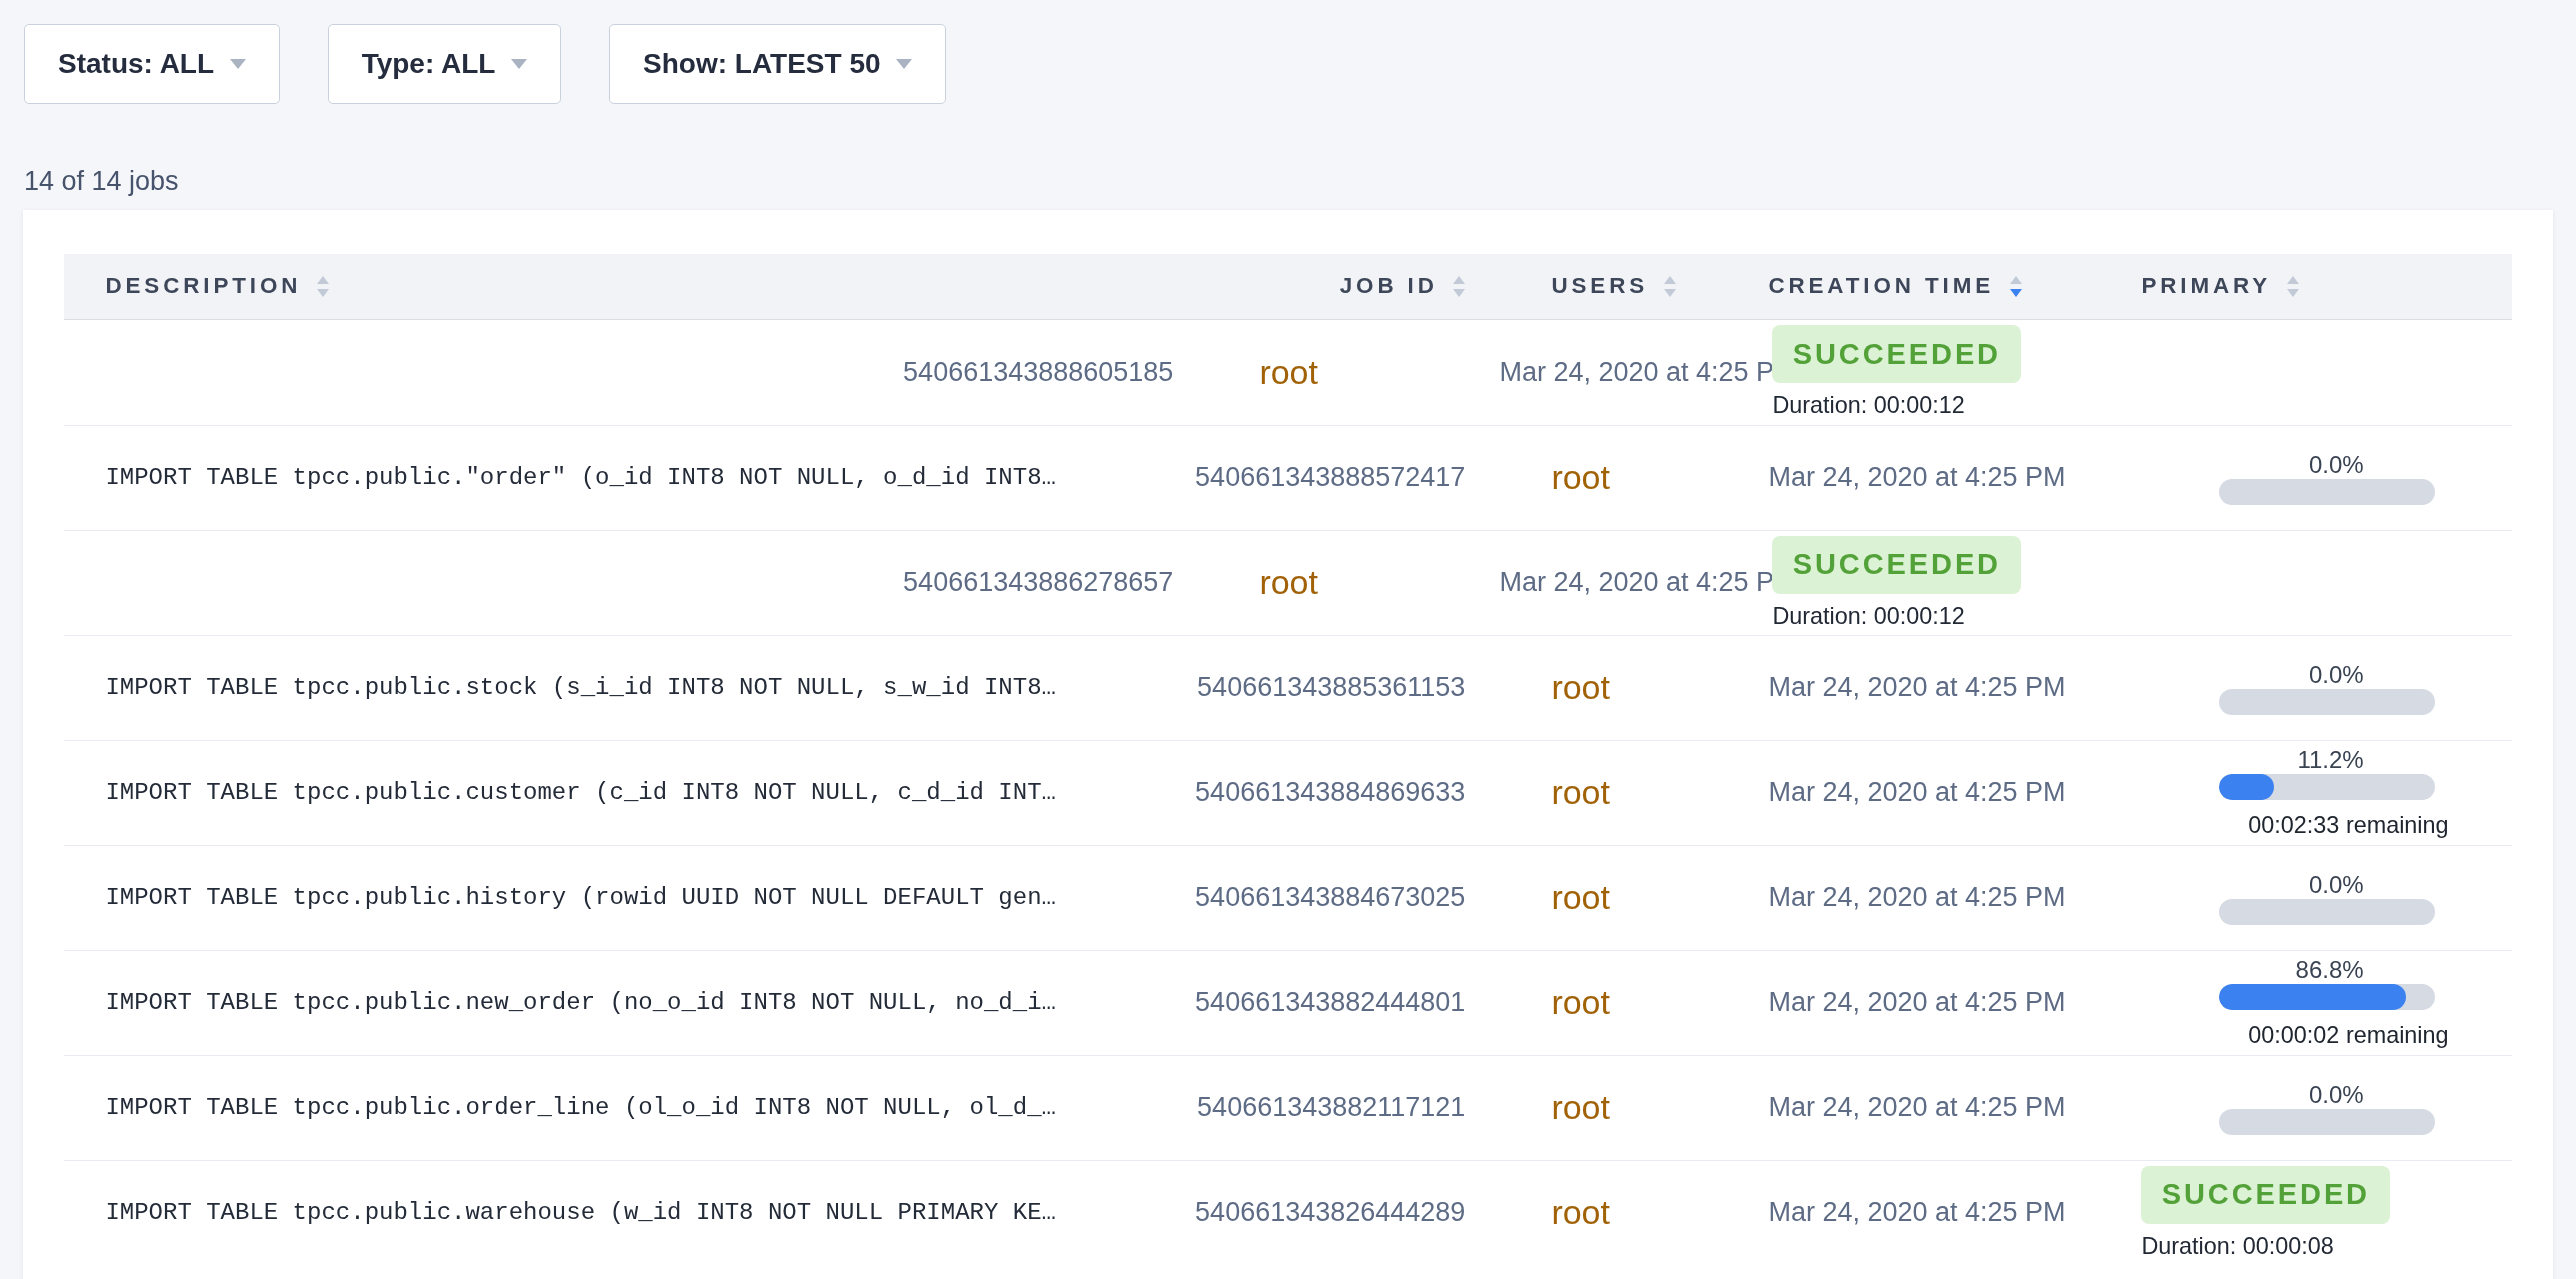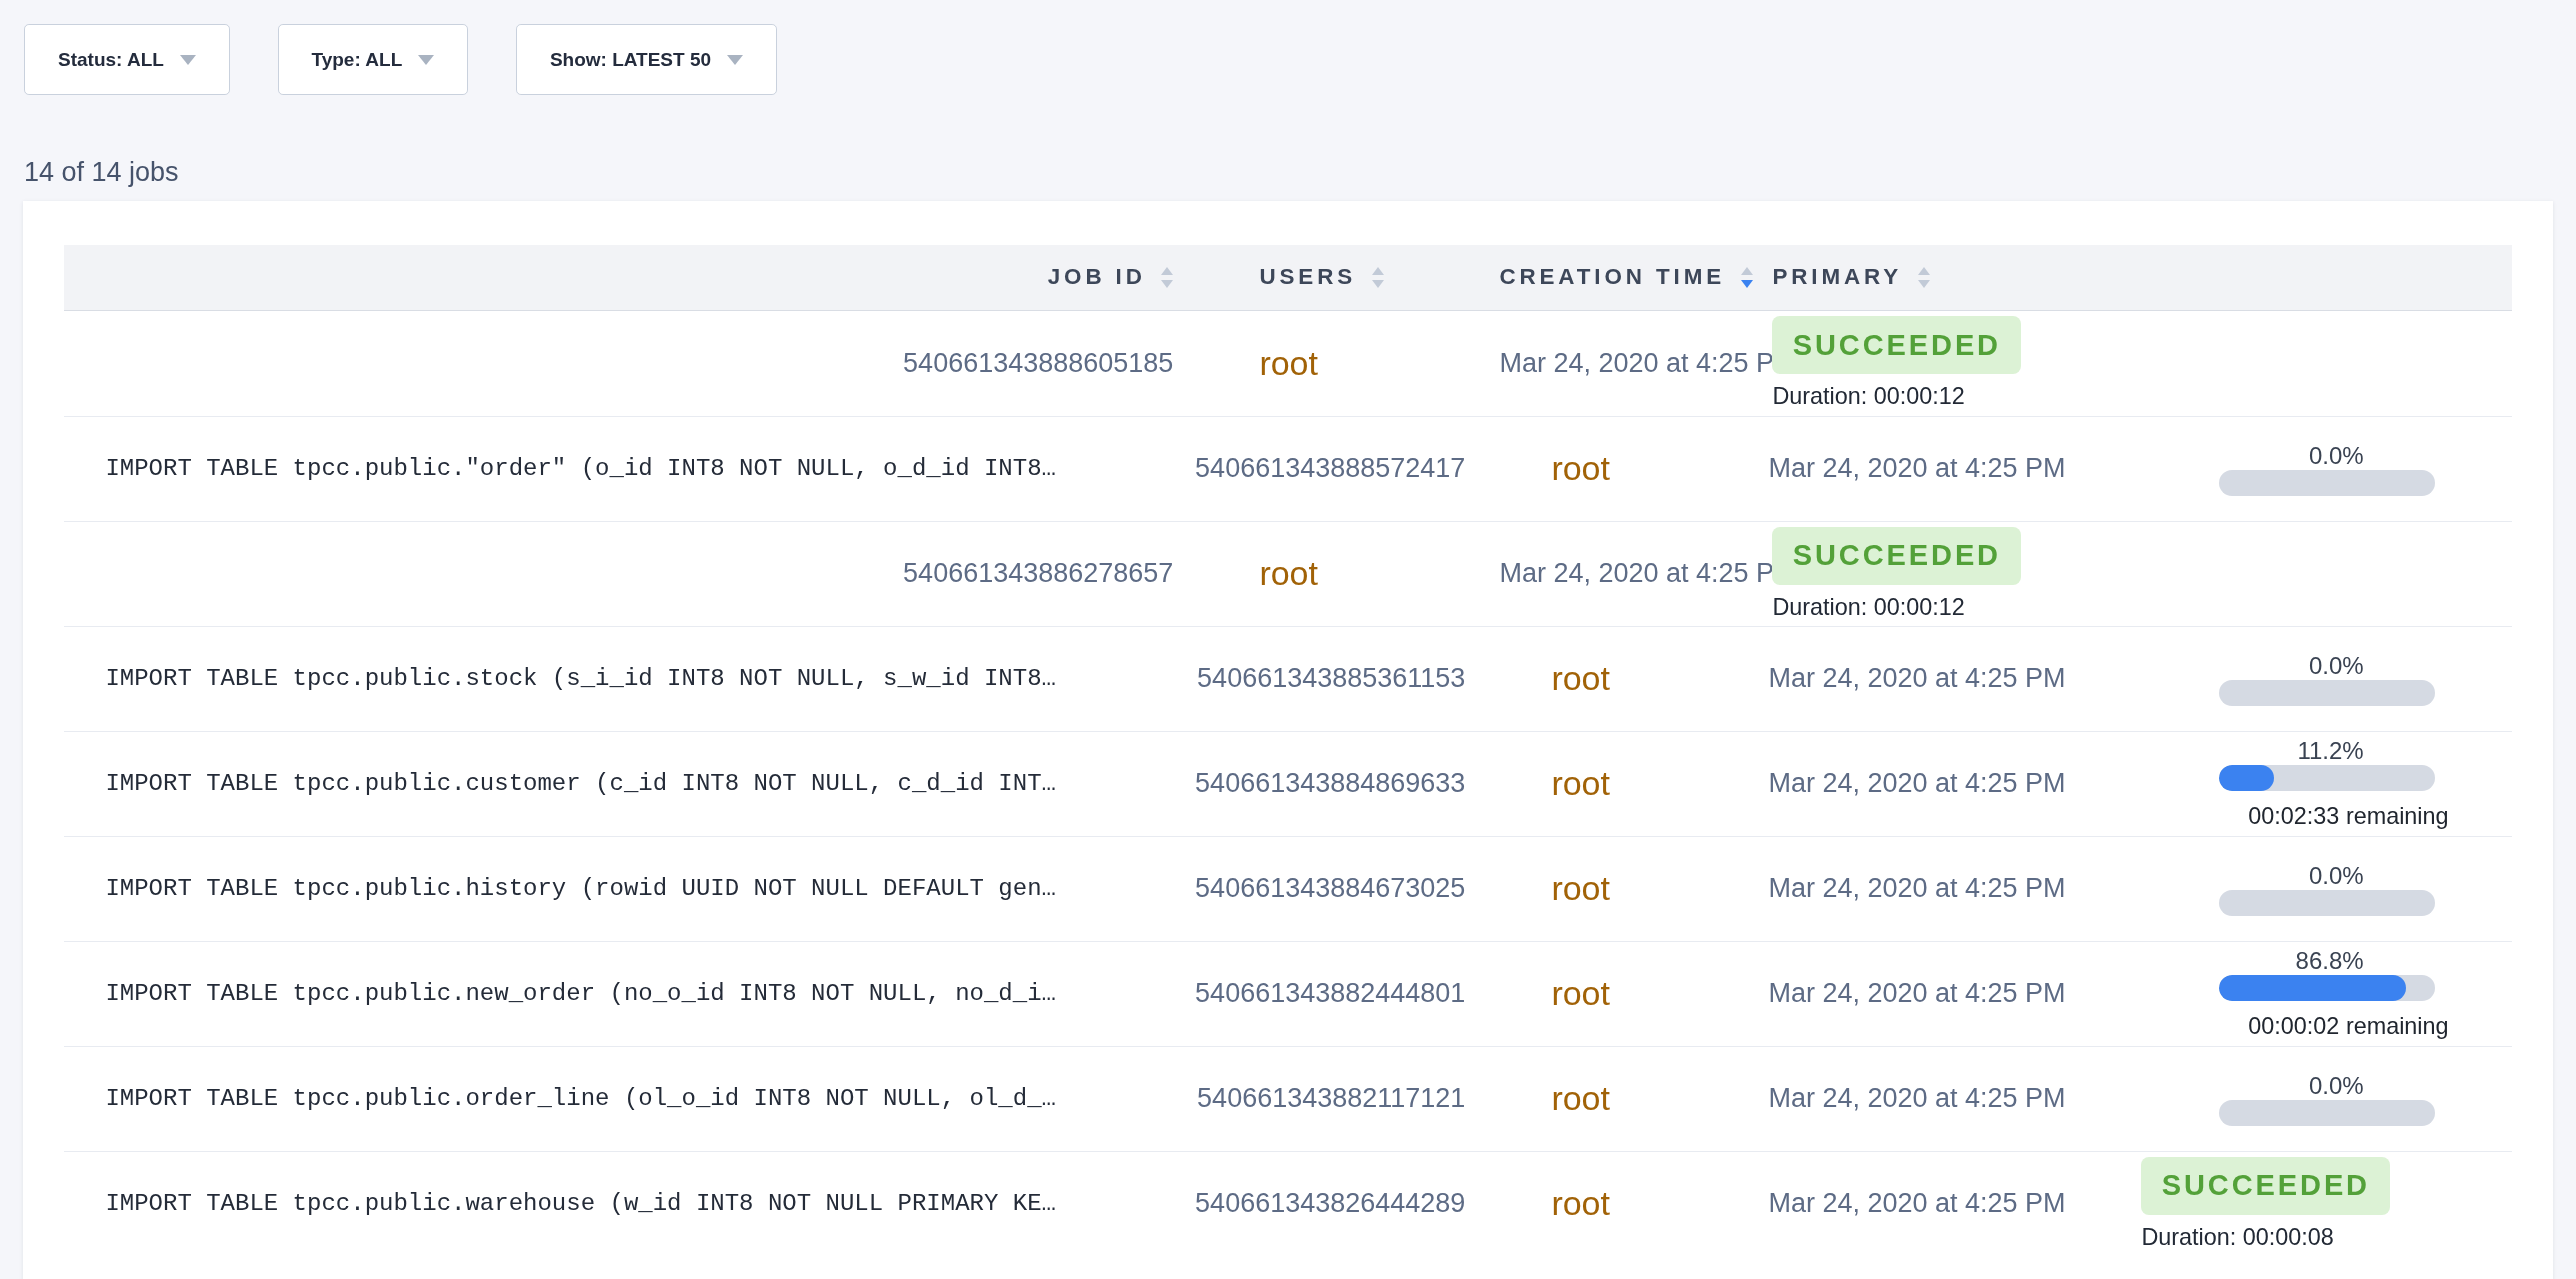--- a/index.html
+++ b/index.html
@@ -13,27 +13,27 @@
 
   
   .filters-bar {
     display: flex;
     gap: 48px;
     padding: 24px 0 0 24px;
   }
   .dropdown {
     display: flex;
     align-items: center;
-    height: 71px;
+    height: 80px;
     padding: 0 33px;
     background: #ffffff;
     border: 1px solid #c9d1dd;
     border-radius: 4.9px;
     font-family: inherit;
-    font-size: 19px;
+    font-size: 28px;
     font-weight: bold;
     color: #242c3d;
     cursor: pointer;
   }
   .caret {
     width: 0; height: 0;
     margin-left: 15.6px;
     border-left: 8.8px solid transparent;
     border-right: 8.8px solid transparent;
     border-top: 10.7px solid #a9b3c1;
@@ -167,20 +167,27 @@
       <span class="caret"></span>
     </button>
   </div>
 
   <div class="jobs-count">14 of 14 jobs</div>
 
   <div class="card">
     <div class="table">
 
       <div class="thead">
+        <div class="th c-desc">
+          <span>DESCRIPTION</span>
+          <span class="sort-icon">
+              <i class="tri-up"></i>
+              <i class="tri-down"></i>
+            </span>
+        </div>
         <div class="th c-jobid">
           <span>JOB ID</span>
           <span class="sort-icon">
               <i class="tri-up"></i>
               <i class="tri-down"></i>
             </span>
         </div>
         <div class="th c-users">
           <span>USERS</span>
           <span class="sort-icon">

